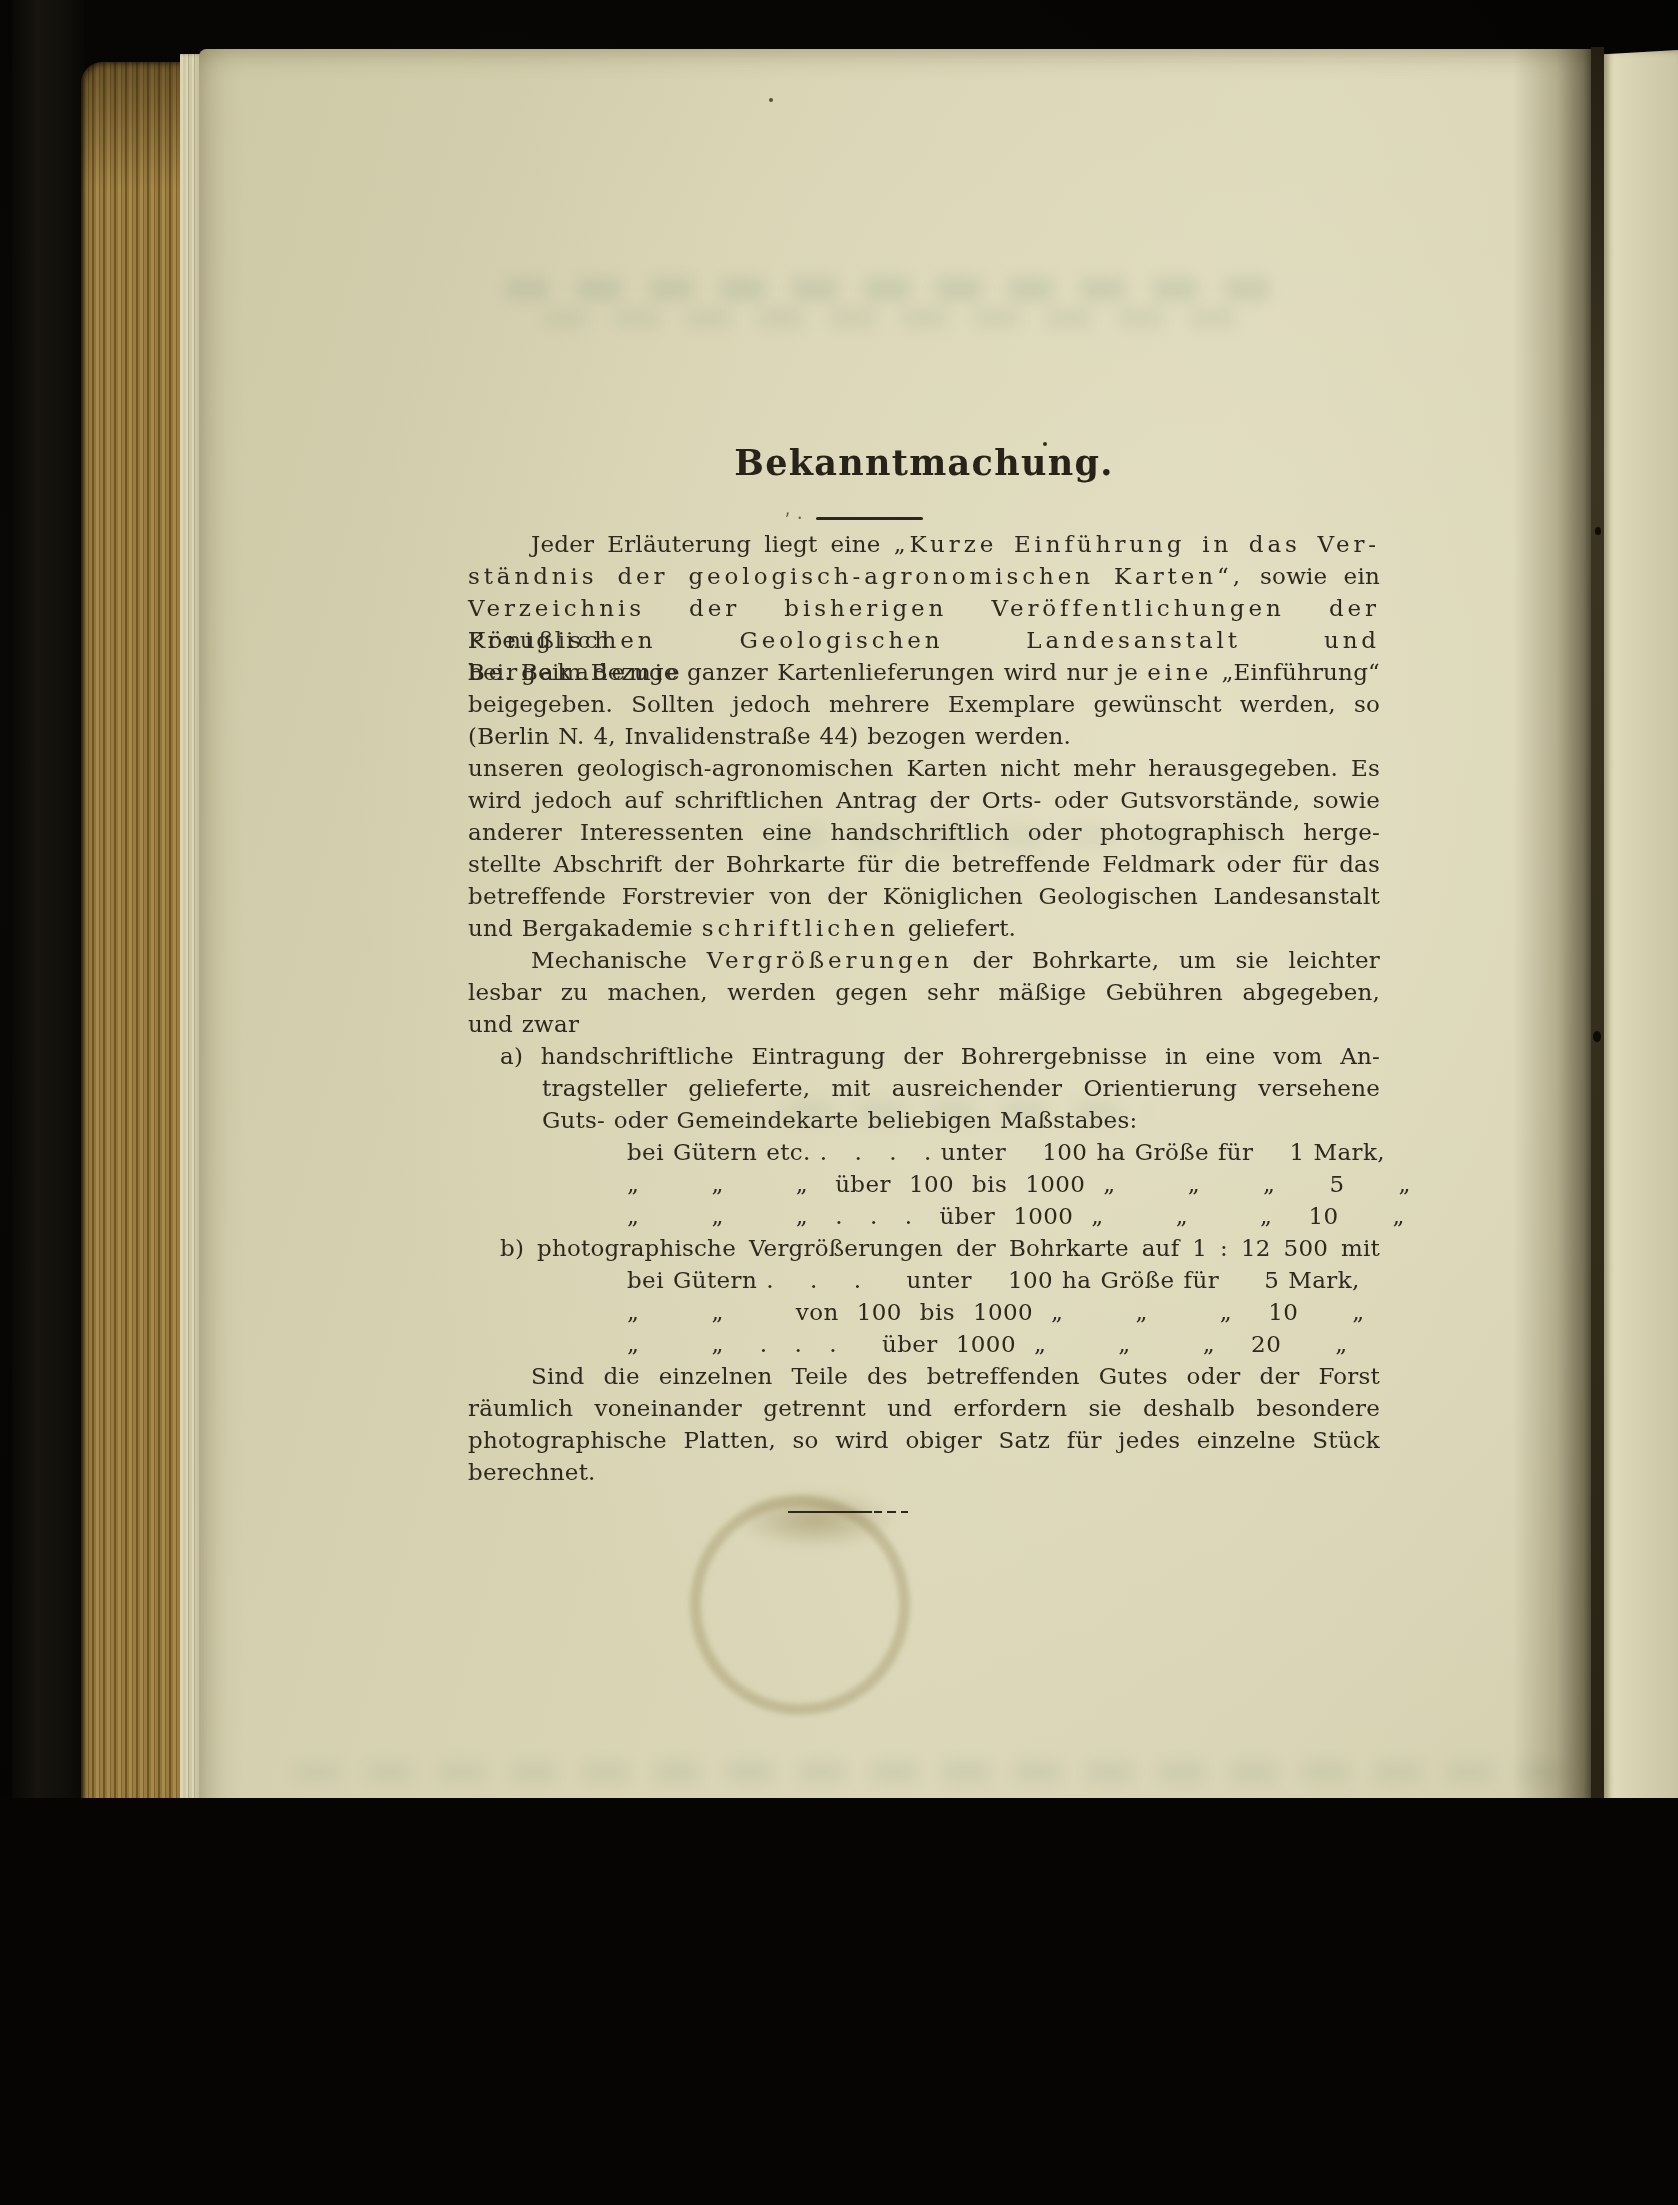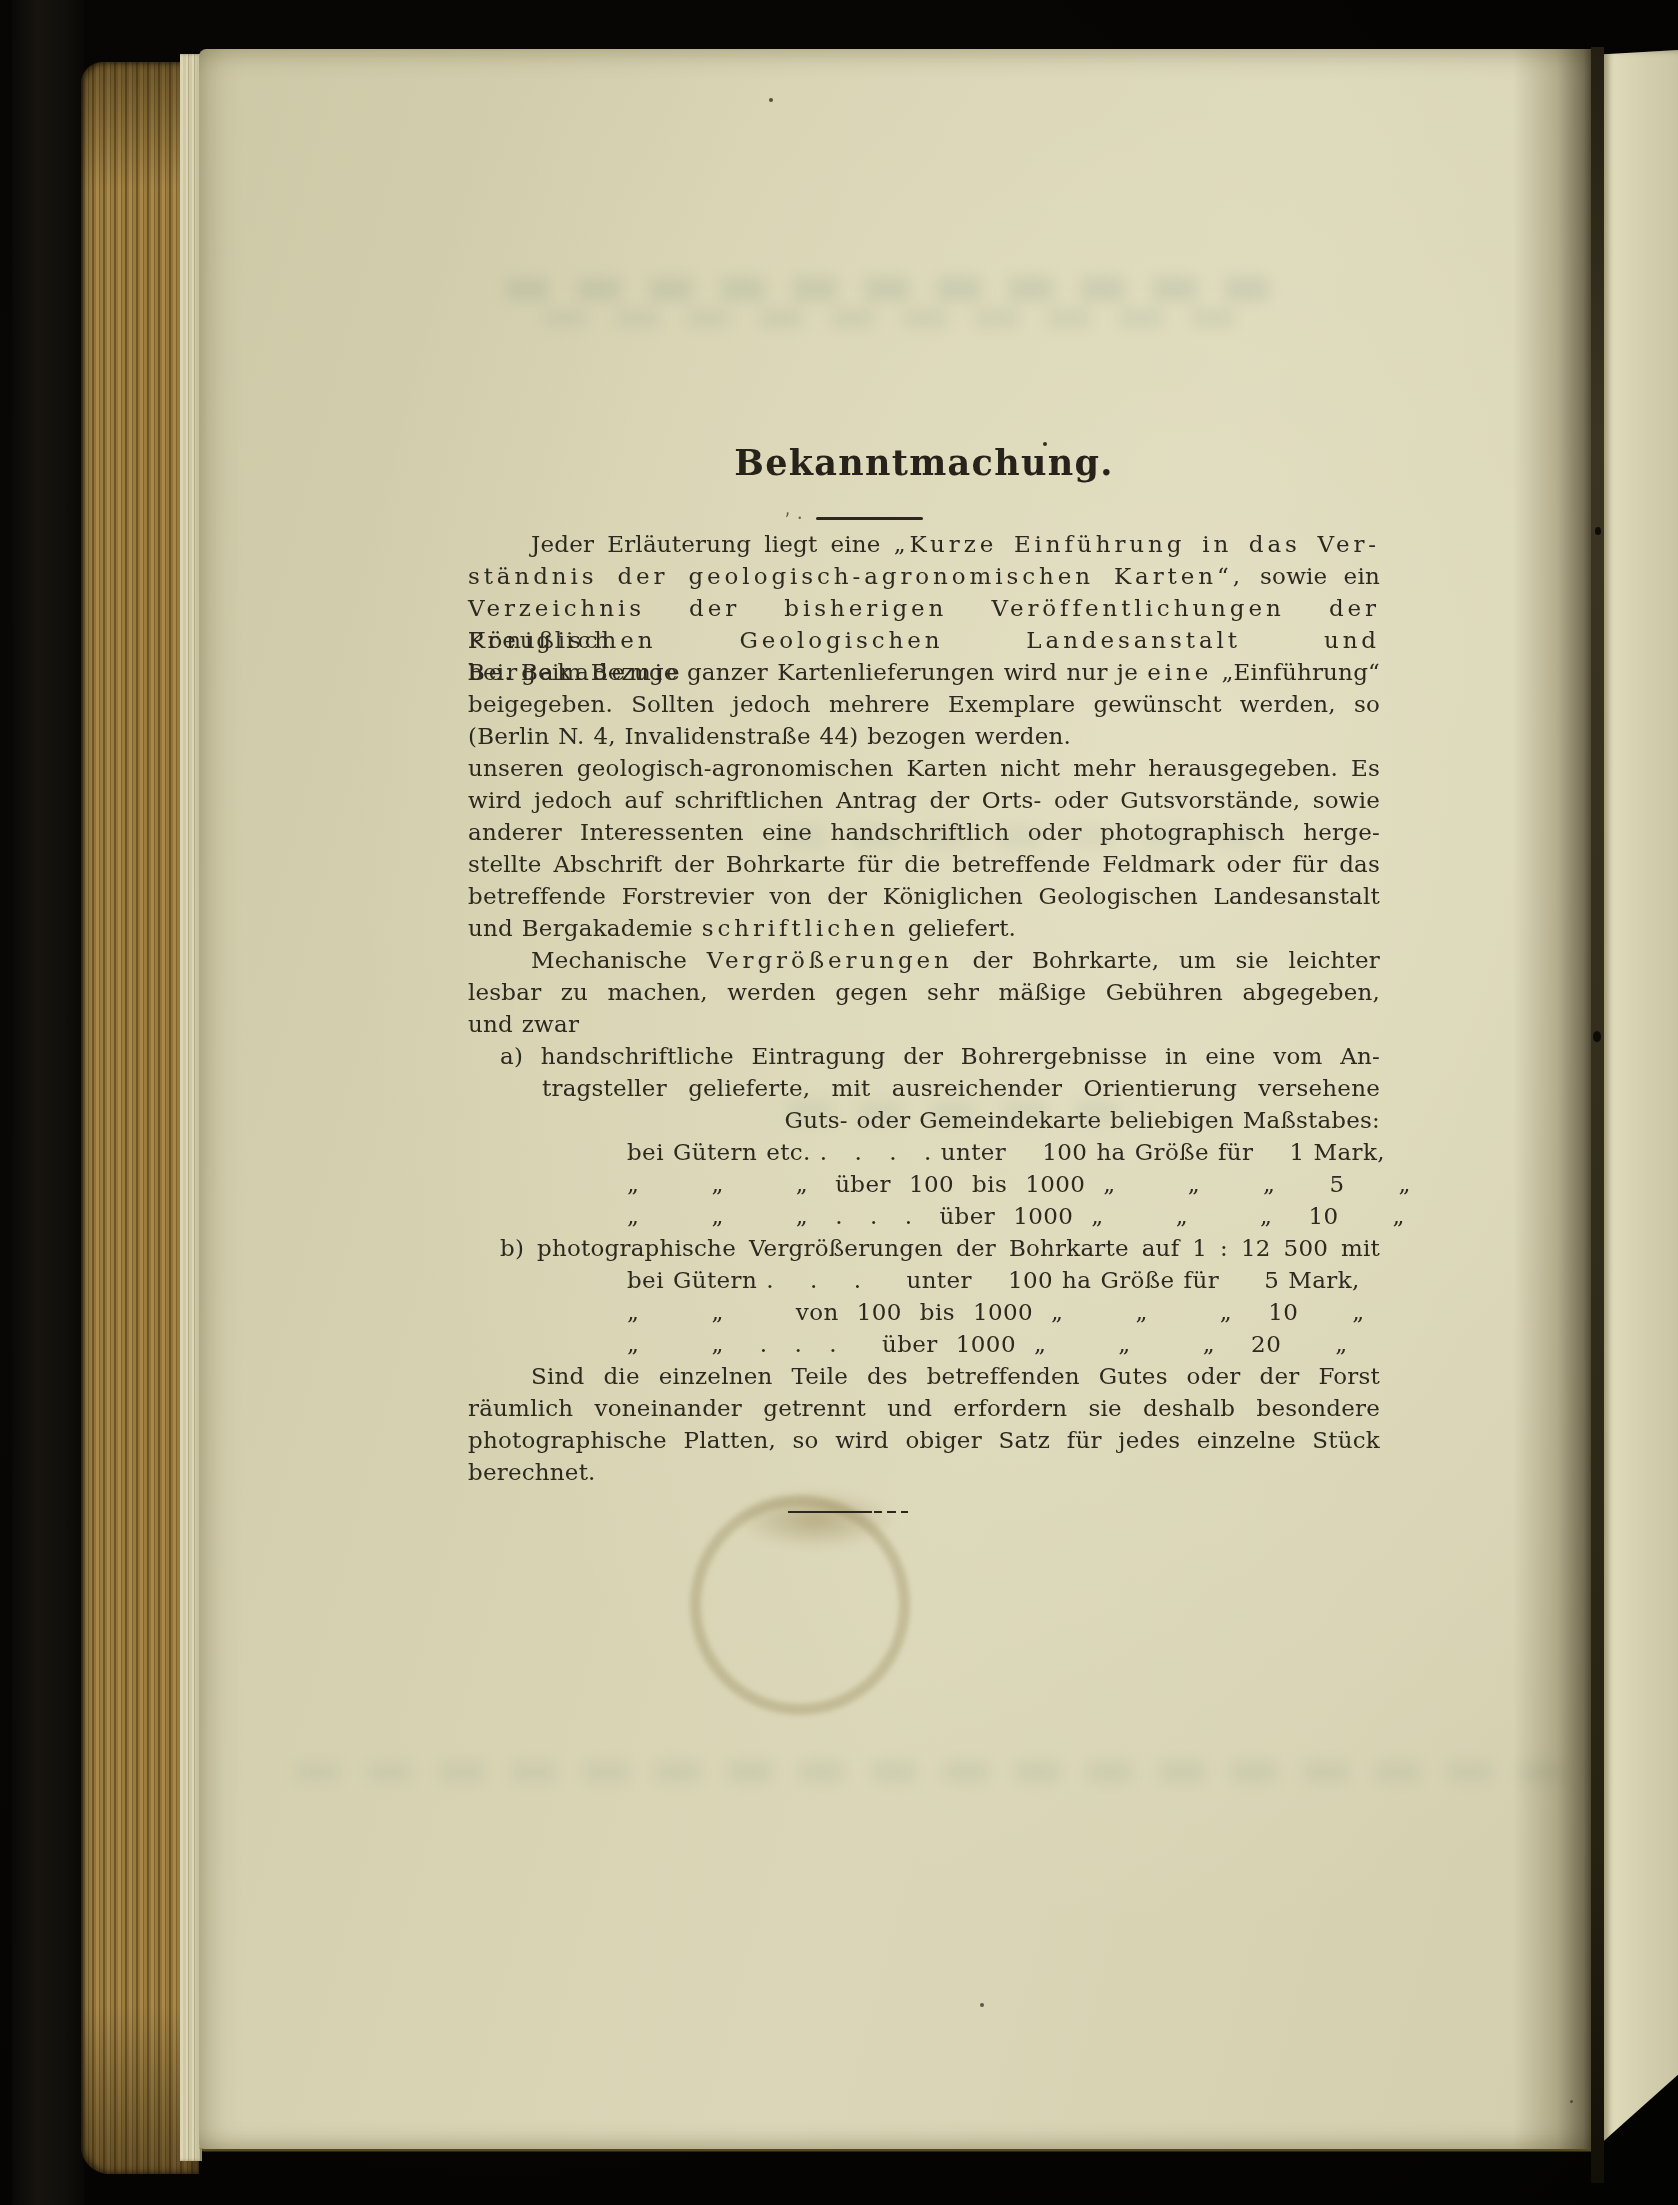--- a/index.html
+++ b/index.html
@@ -1,17 +1,17 @@
 <!DOCTYPE html>
 <html style="font-size:13.4px"><head>
 <meta charset="utf-8">
 <style>
   html,body{margin:0;padding:0;background:#060504;}
   #scene{
-    position:relative;width:1679px;height:2205px;overflow:hidden;
+    position:relative;width:1679px;height:1798px;overflow:hidden;
     background:radial-gradient(ellipse at 30% 40%, #0b0a08 0%, #060504 60%, #030302 100%);
     font-family:"DejaVu Serif","Liberation Serif",serif;
   }
   
   #cover-edge{
     position:absolute;left:11.8px;top:0;width:72px;height:2205px;
     background:linear-gradient(90deg,#0a0907 0%,#17140f 35%,#12100c 70%,#0a0806 100%);
   }
   #cover-highlight{
     position:absolute;left:82px;top:101px;width:11.8px;height:1998px;opacity:.5;
@@ -153,21 +153,21 @@
             <div class="line"><span class="seg">und Bergakademie </span><span class="seg sperr">schriftlichen</span><span class="seg"> geliefert.</span></div>
           </div>
           <div>
             <div class="line just" style="text-indent: 63px;"><span class="seg">Mechanische </span><span class="seg sperr">Vergrößerungen</span><span class="seg"> der Bohrkarte, um sie leichter</span></div>
             <div class="line just"><span class="seg">lesbar zu machen, werden gegen sehr mäßige Gebühren abgegeben,</span></div>
             <div class="line"><span class="seg">und zwar</span></div>
           </div>
           <div>
             <div class="line just" style="text-indent: 32px;"><span class="seg">a) handschriftliche Eintragung der Bohrergebnisse in eine vom An-</span></div>
             <div class="line just" style="padding-left: 74px;"><span class="seg">tragsteller gelieferte, mit ausreichender Orientierung versehene</span></div>
-            <div class="line" style="padding-left: 74px; text-align: right;"><span class="seg">Guts- oder Gemeindekarte beliebigen Maßstabes:</span></div>
+            <div class="line" style="padding-left: 74px;"><span class="seg">Guts- oder Gemeindekarte beliebigen Maßstabes:</span></div>
             <div class="line pre" style="padding-left: 159px;"><span class="seg">bei Gütern etc. .   .   .   . unter    100 ha Größe für    1 Mark,</span></div>
             <div class="line pre" style="padding-left: 159px;"><span class="seg">„        „        „   über  100  bis  1000  „        „       „      5      „</span></div>
             <div class="line pre" style="padding-left: 159px;"><span class="seg">„        „        „   .   .   .   über  1000  „        „        „    10      „</span></div>
           </div>
           <div>
             <div class="line just" style="text-indent: 32px;"><span class="seg">b) photographische Vergrößerungen der Bohrkarte auf 1 : 12 500 mit</span></div>
             <div class="line pre" style="padding-left: 159px;"><span class="seg">bei Gütern .    .    .     unter    100 ha Größe für     5 Mark,</span></div>
             <div class="line pre" style="padding-left: 159px;"><span class="seg">„        „        von  100  bis  1000  „        „        „    10      „</span></div>
             <div class="line pre" style="padding-left: 159px;"><span class="seg">„        „    .   .   .     über  1000  „        „        „    20      „</span></div>
           </div>

